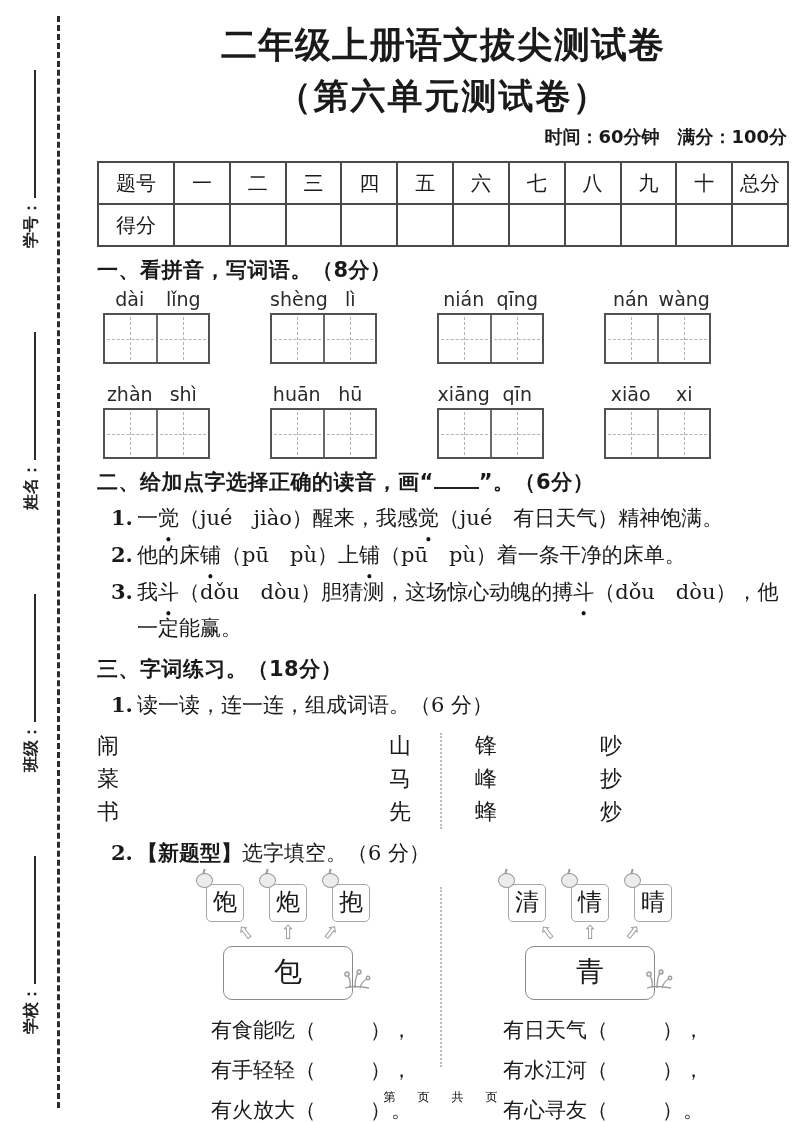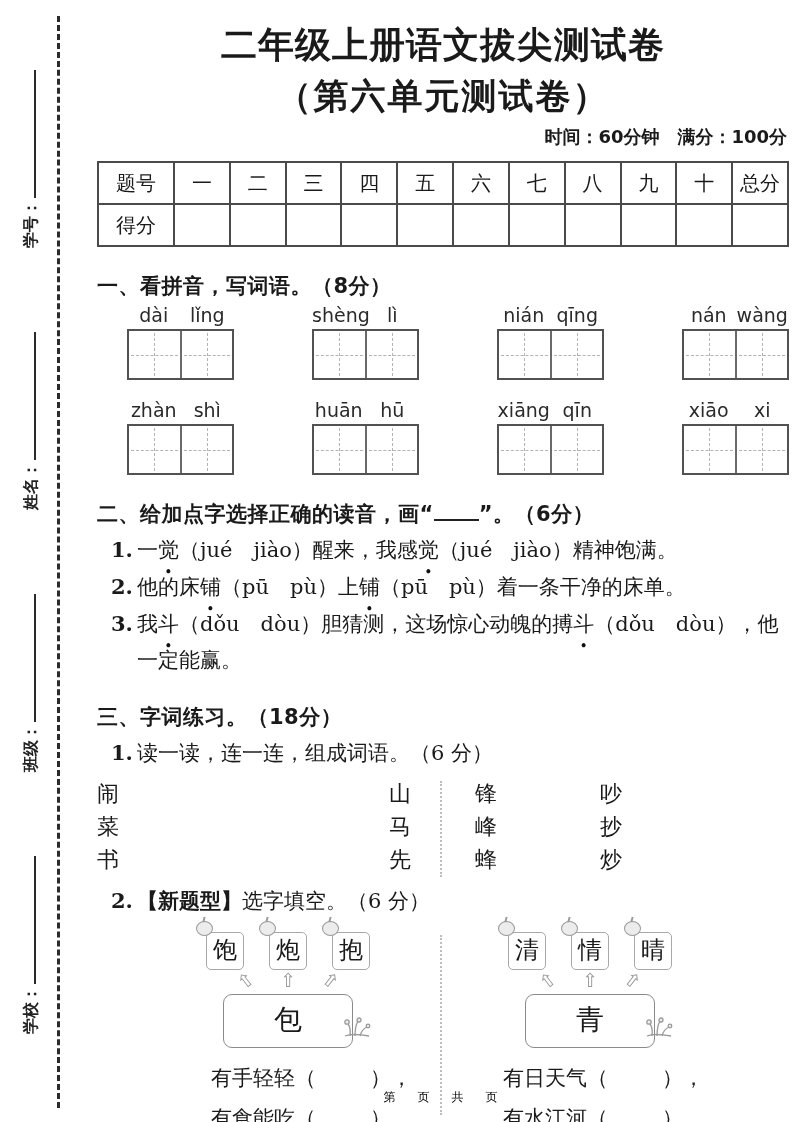--- a/index.html
+++ b/index.html
@@ -15,23 +15,23 @@
   .sidebar .field{display:flex;align-items:baseline;font-size:16px;font-weight:bold;color:#222;white-space:nowrap;}
   .sidebar .blank{display:inline-block;width:128px;height:12px;border-bottom:2px solid #2a2a2a;margin-left:2px;}
   
   .content{position:absolute;left:97px;top:0;width:692px;}
   .title{font-size:36px;font-weight:900;text-align:center;margin:24px 0 0;letter-spacing:1px;line-height:1.15;}
   .subtitle{font-size:35px;font-weight:bold;text-align:center;margin:8px 0 0;letter-spacing:2px;}
   .time-line{text-align:right;font-size:18px;font-weight:bold;margin:5px 2px 12px 0;}
   table.score{width:692px;border-collapse:collapse;table-layout:fixed;}
   table.score td{border:2px solid #4a4a4a;height:40px;text-align:center;
                  font-family:"DejaVu Serif",serif;font-size:20px;padding:0;}
-  .sec-head{font-size:21px;font-weight:bold;margin:25px 0 4px;letter-spacing:.5px;}
-  
-  .pinyin-row{display:flex;margin:2px 0 0 30px;gap:78px;}
+  .sec-head{font-size:21px;font-weight:bold;margin:9px 0 4px;letter-spacing:.5px;}
+  
+  .pinyin-row{display:flex;margin:2px 0 0 6px;gap:60px;}
   .pin-group{width:107px;}
   .pin-label{display:flex;font-size:19px;color:#2a2a2a;height:25px;}
   .pin-label span{width:50%;text-align:center;}
   .writebox{display:flex;border:2px solid #525252;height:47px;background:#fff;}
   .wcell{width:51.5px;position:relative;}
   .wcell + .wcell{border-left:2px solid #6a6a6a;}
   .wcell::before{content:"";position:absolute;left:50%;top:2px;bottom:2px;border-left:1px dashed #b3b3b3;}
   .wcell::after{content:"";position:absolute;top:50%;left:2px;right:2px;border-top:1px dashed #b3b3b3;}
   .row-gap{height:17px;}
   
@@ -235,21 +235,21 @@
             <div class="writebox">
               <div class="wcell"></div>
               <div class="wcell"></div>
             </div>
           </div>
         </div>
       </div>
 
     <div class="sec-head"><span>二、给加点字选择正确的读音，画“</span><span class="blank-inline"></span><span>”。（6分）</span></div>
     <ul class="sentences">
-        <li><span class="num">1.</span><span>一</span><span class="dotchar">觉</span><span>（jué　jiào）醒来，我感</span><span class="dotchar">觉</span><span>（jué　jiào）精神饱满。</span></li>
+        <li><span class="num">1.</span><span>一</span><span class="dotchar">觉</span><span>（jué　jiào）醒来，我感</span><span class="dotchar">觉</span><span>（jué　有日天气）精神饱满。</span></li>
         <li><span class="num">2.</span><span>他的床</span><span class="dotchar">铺</span><span>（pū　pù）上</span><span class="dotchar">铺</span><span>（pū　pù）着一条干净的床单。</span></li>
         <li><span class="num">3.</span><span>我</span><span class="dotchar">斗</span><span>（dǒu　dòu）胆猜测，这场惊心动魄的搏</span><span class="dotchar">斗</span><span>（dǒu　dòu），他一定能赢。</span></li>
       </ul>
 
     <div class="sec-head">三、字词练习。（18分）</div>
 
     <div class="sentences" style="margin-top:0">
       <li><span class="num">1.</span><span>读一读，连一连，组成词语。（6 分）</span></li>
     </div>
 
@@ -326,22 +326,22 @@
                     <circle cx="5" cy="6" r="2.2" fill="#ededed"></circle>
                     <circle cx="17" cy="4" r="2" fill="#ededed"></circle>
                     <circle cx="26" cy="10" r="1.8" fill="#ededed"></circle>
                     <path d="M3 20 Q10 17 27 20"></path>
                   </g>
                 </svg></span></div>
           </div>
         </div>
       <div class="fills">
           <div class="fcol">
+            <div><span>有食能吃（</span><span class="fgap"></span><span>），</span></div>
             <div><span>有手轻轻（</span><span class="fgap"></span><span>），</span></div>
-            <div><span>有食能吃（</span><span class="fgap"></span><span>），</span></div>
             <div><span>有火放大（</span><span class="fgap"></span><span>）。</span></div>
           </div>
           <div class="fcol">
             <div><span>有日天气（</span><span class="fgap"></span><span>），</span></div>
             <div><span>有水江河（</span><span class="fgap"></span><span>），</span></div>
             <div><span>有心寻友（</span><span class="fgap"></span><span>）。</span></div>
           </div>
         </div>
     </div>
 

